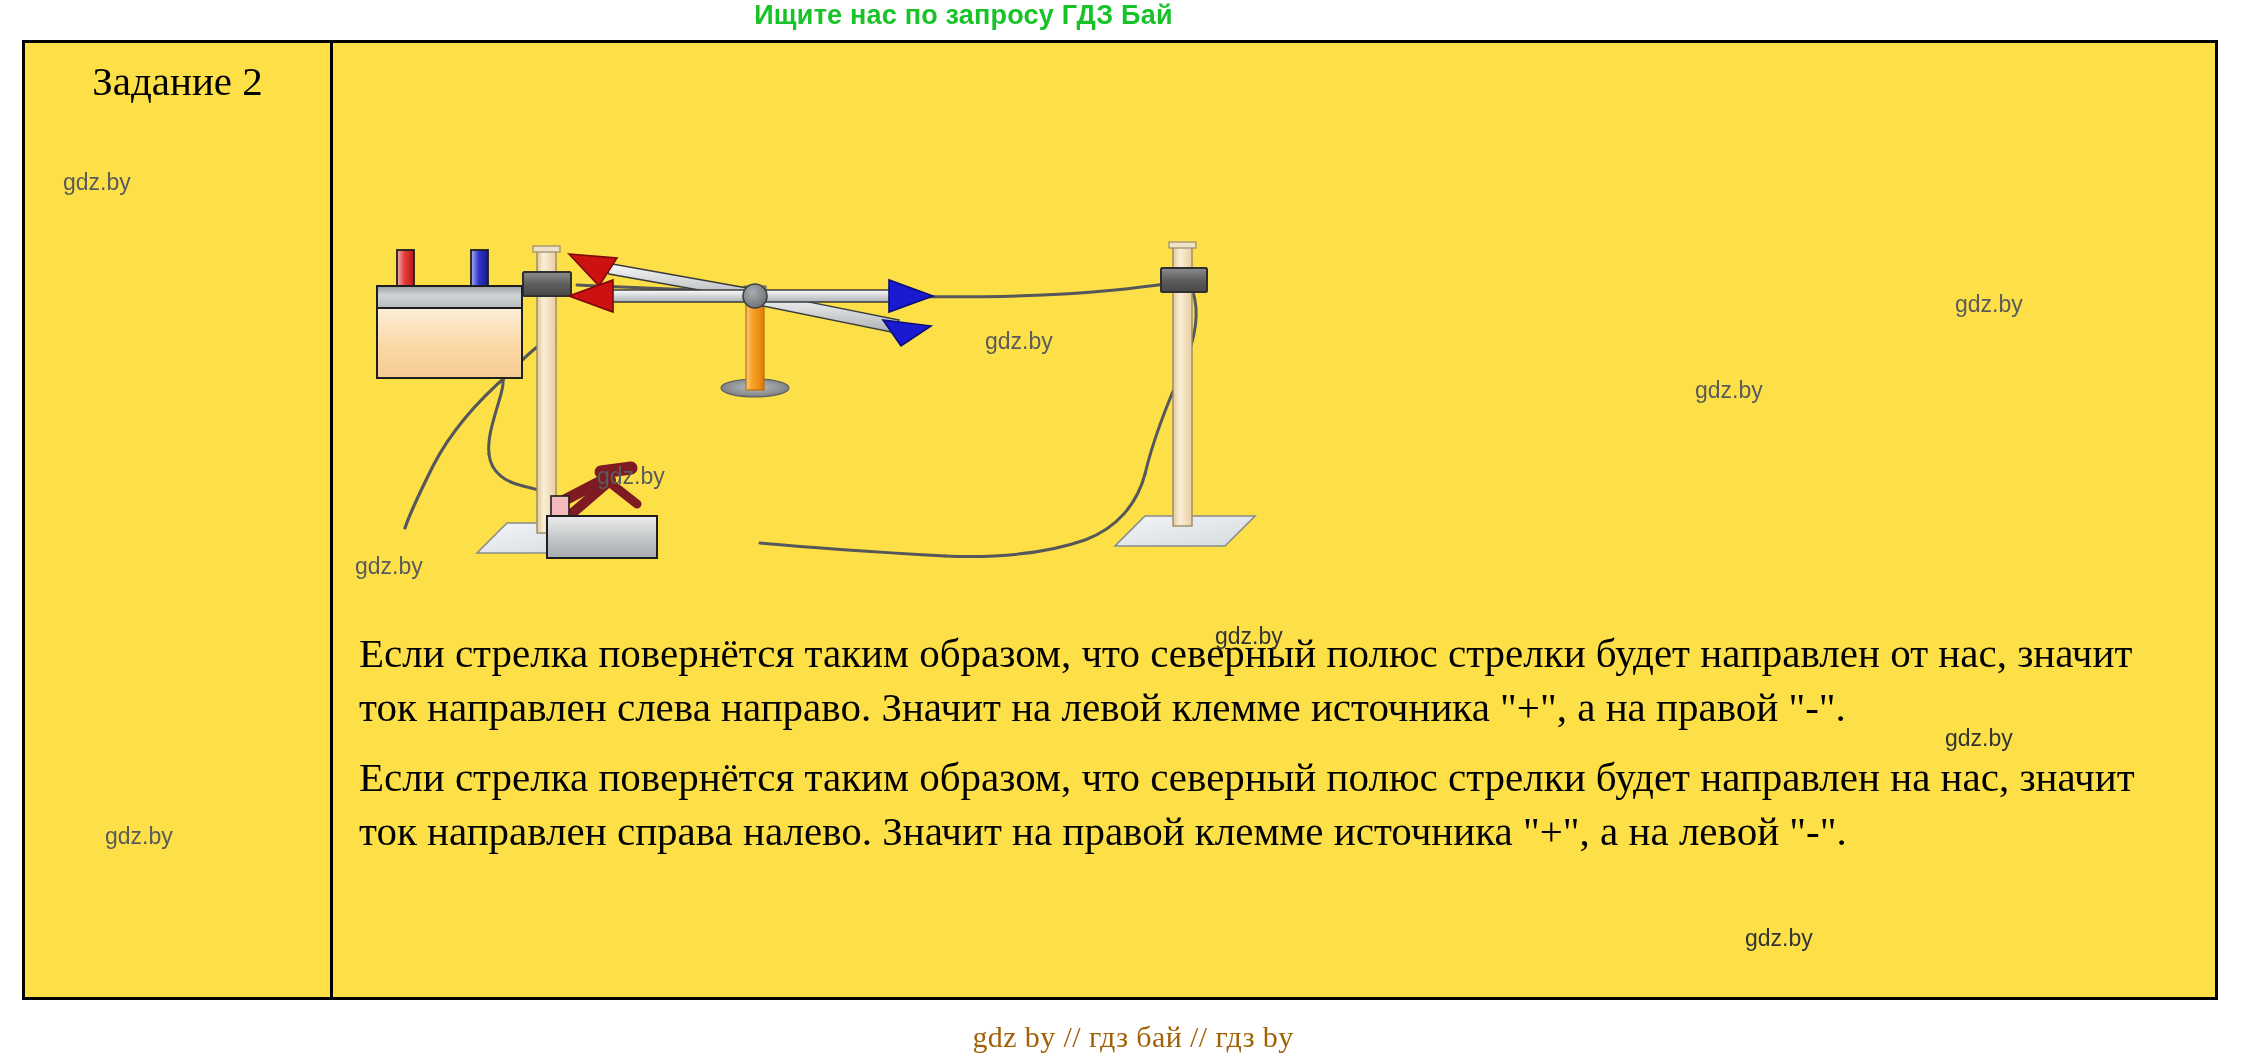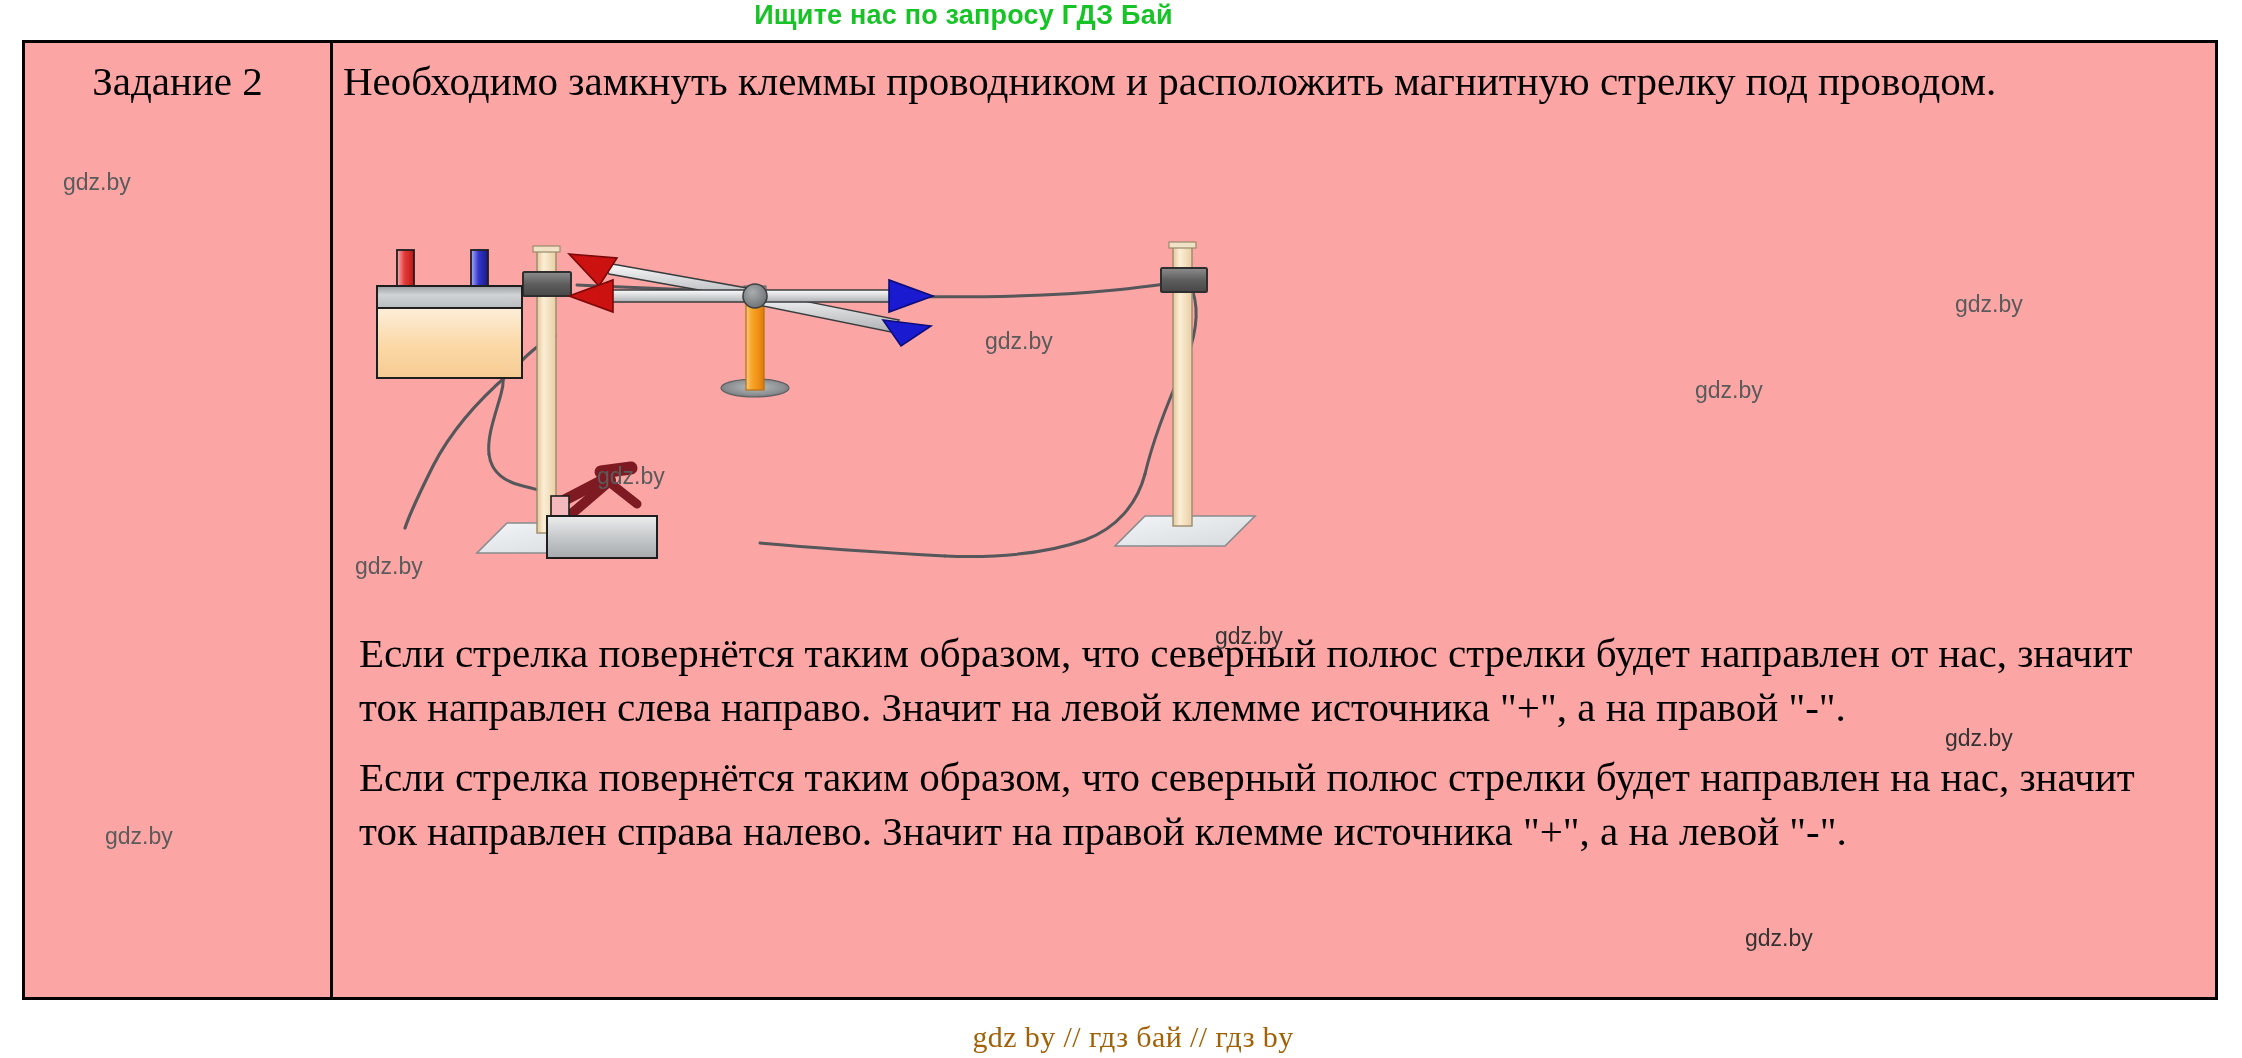--- a/index.html
+++ b/index.html
@@ -34,21 +34,21 @@
 
   
   .table-frame {
     position: absolute;
     left: 22px;
     top: 40px;
     width: 2196px;
     height: 960px;
     border: 3px solid #000000;
     box-sizing: border-box;
-    background: #fca5a5;
+    background: #fde047;
   }
   .col-divider {
     position: absolute;
     left: 305px;
     top: 0;
     width: 3px;
     height: 100%;
     background: #000000;
   }
 
@@ -128,24 +128,20 @@
 <div class="header-banner">
   <span>Ищите нас по запросу ГДЗ Бай</span>
 </div>
 
 <div class="table-frame">
 
   <div class="col-divider"></div>
 
   <div class="task-label">Задание 2</div>
 
-  <div class="intro-text">
-    <span>Необходимо замкнуть клеммы проводником и расположить магнитную</span>
-    <span>стрелку под проводом.</span>
-  </div>
 
   <div class="diagram">
     <svg width="1000" height="390" viewBox="0 0 1000 390" xmlns="http://www.w3.org/2000/svg">
       <defs>
         <linearGradient id="gradWood" x1="0" y1="0" x2="1" y2="0">
           <stop offset="0%" stop-color="#e2c79a"></stop>
           <stop offset="35%" stop-color="#fbeed6"></stop>
           <stop offset="100%" stop-color="#e8cfa4"></stop>
         </linearGradient>
         <linearGradient id="gradClamp" x1="0" y1="0" x2="0" y2="1">

